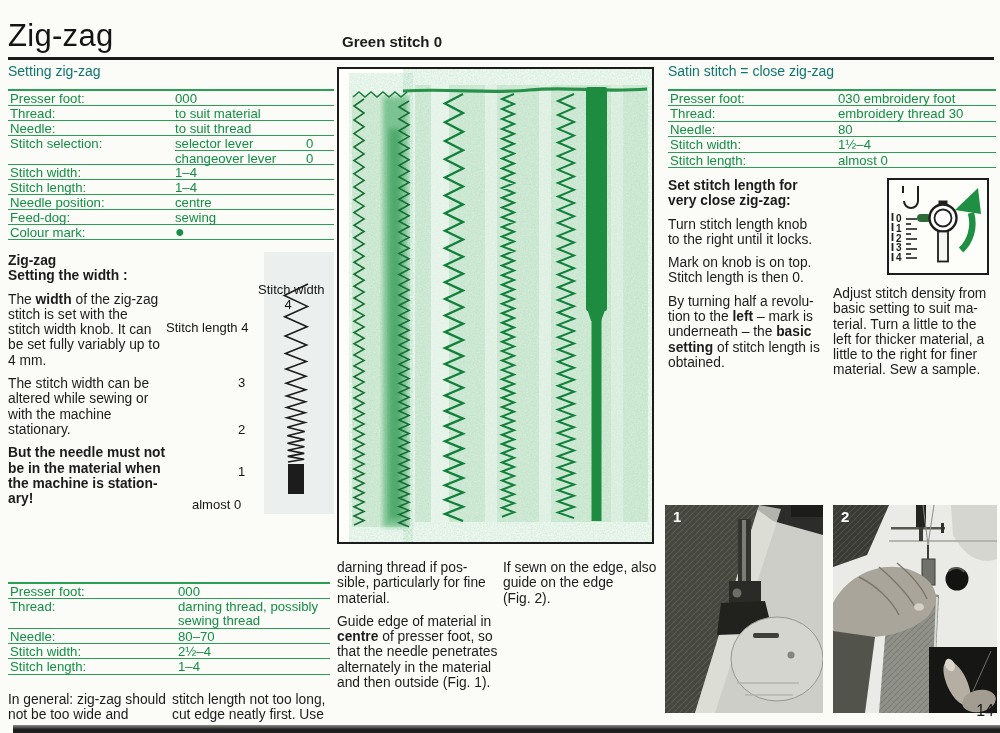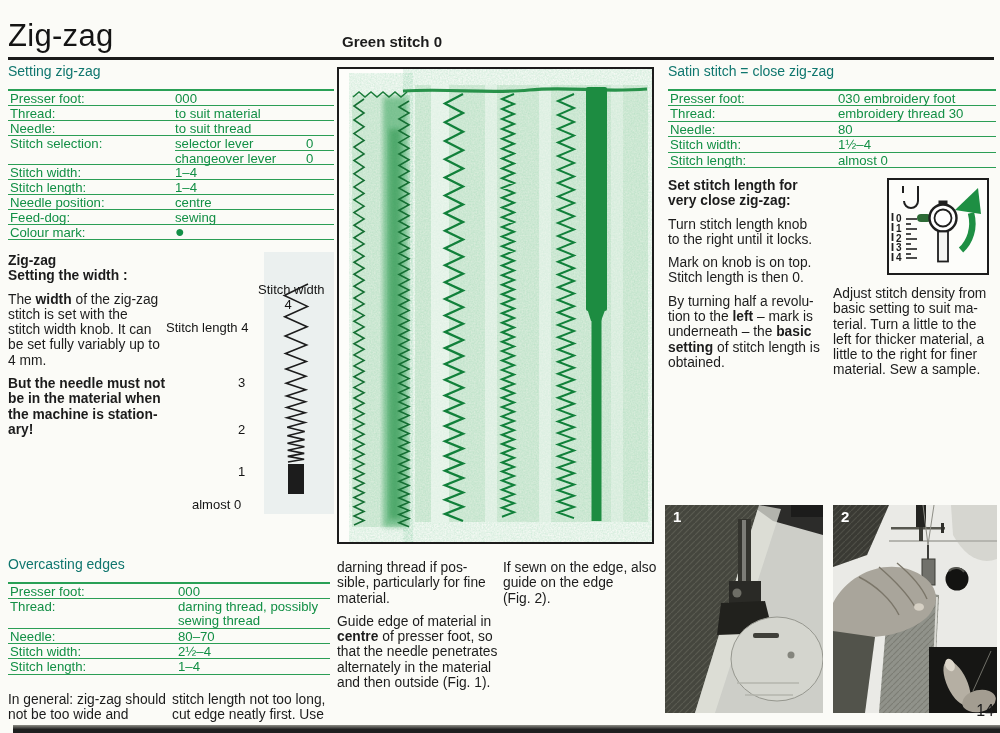--- a/index.html
+++ b/index.html
@@ -92,20 +92,24 @@
   </div>
 
   <div class="abs txt" style="left:8px;top:253px;width:176px;">
     <p class="b">Zig-zag
 Setting the width :</p>
     <p><span>The </span><span class="b">width</span><span> of the zig-zag
 stitch is set with the
 stitch width knob. It can
 be set fully variably up to
 4 mm.</span></p>
+    <p>The stitch width can be
+altered while sewing or
+with the machine
+stationary.</p>
     <p class="b">But the needle must not
 be in the material when
 the machine is station-
 ary!</p>
   </div>
 
   <div class="abs diagbg" style="left:264px;top:252px;width:70px;height:262px;"></div>
   <span class="abs diaglabel" style="left:258px;top:261px;">Stitch width</span>
   <span class="abs diaglabel ralign" style="left:280px;top:276px;width:16px;text-align:center;">4</span>
   <span class="abs diaglabel ralign" style="left:166px;top:299px;width:90px;">Stitch length 4</span>
@@ -226,21 +230,20 @@
   </div>
   <div class="abs txt" style="left:833px;top:286px;width:168px;">
     <p>Adjust stitch density from
 basic setting to suit ma-
 terial. Turn a little to the
 left for thicker material, a
 little to the right for finer
 material. Sew a sample.</p>
   </div>
 
-  <h2 class="abs" style="left:8px;top:556px;">Overcasting edges</h2>
   <div class="abs tbl t3" style="left:8px;top:582px;width:322px;">
     <div class="trow">
         <span class="tl" style="width:168px;">Presser foot:</span>
         <span class="tv">000</span>
       </div>
     <div class="trow tall">
         <span class="tl" style="width:168px;">Thread:</span>
         <span class="tv">darning thread, possibly
 sewing thread</span>
       </div>

